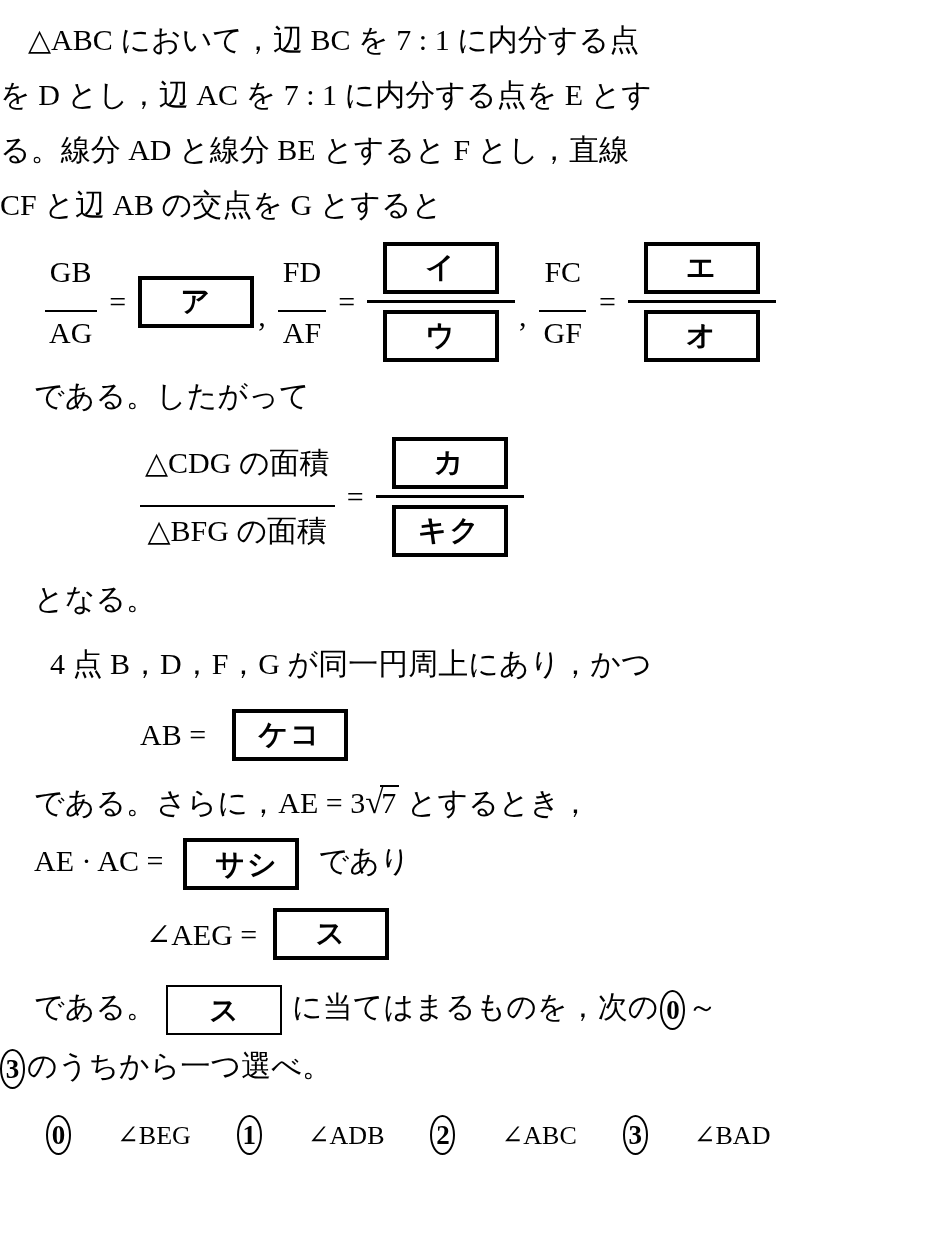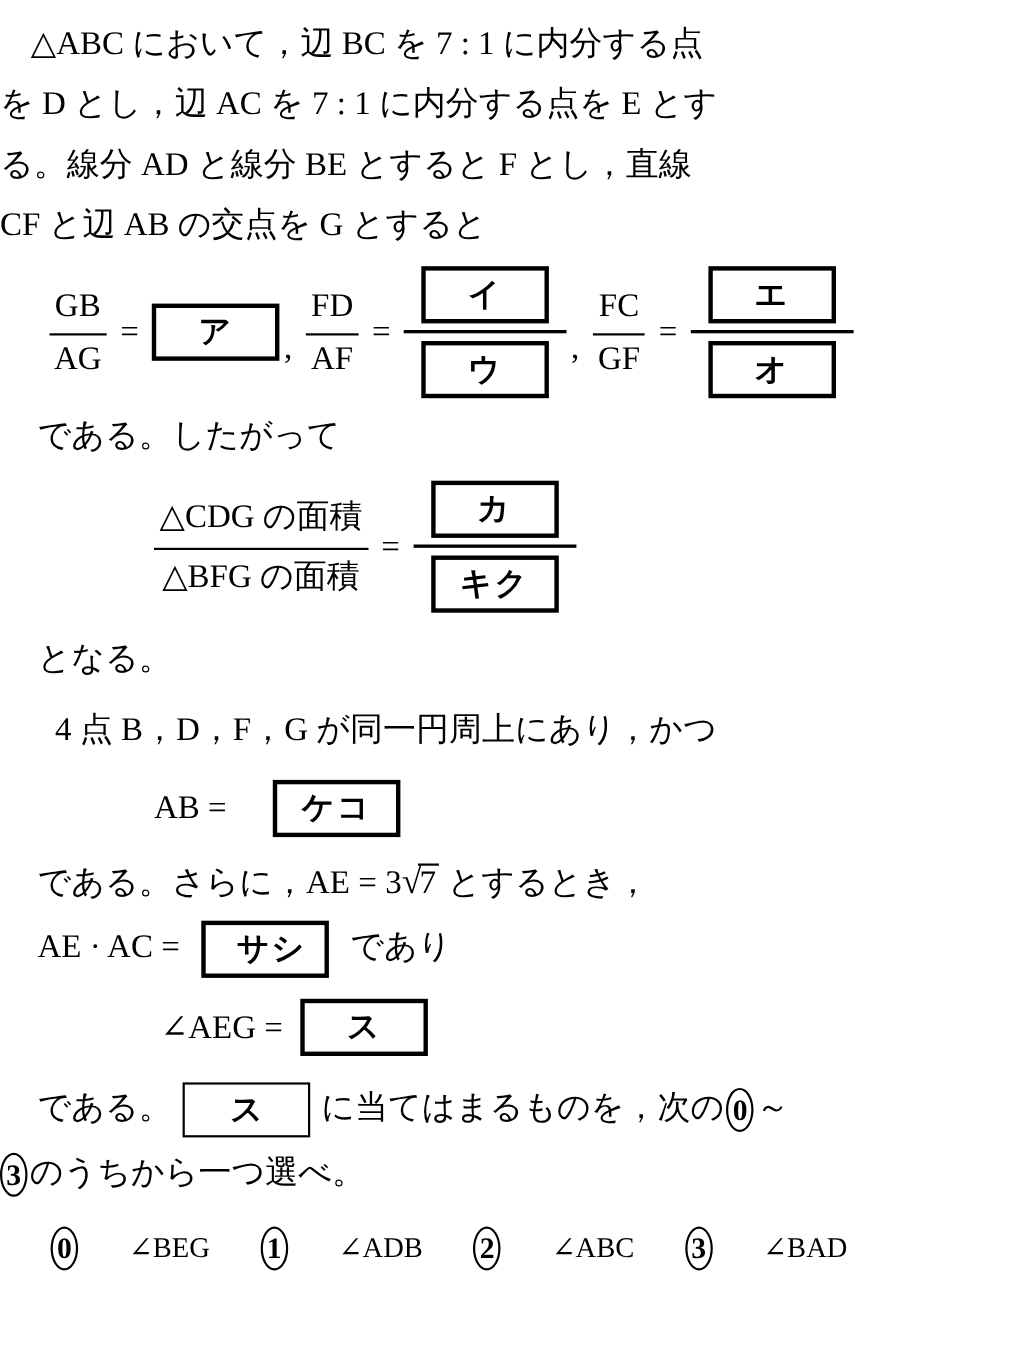--- a/index.html
+++ b/index.html
@@ -14,21 +14,21 @@
   .indent1{text-indent:28px;}
   .indent2{text-indent:50px;}
 
   
   .eqrow{display:flex;align-items:center;white-space:nowrap;font-size:30px;}
   .gap{margin-left:12px;}
   .mcomma{position:relative;top:14px;margin-left:4px;font-size:30px;}
 
   
   .frac{display:inline-flex;flex-direction:column;align-items:center;text-align:center;}
-  .frac .num{padding:0 5px 8px;border-bottom:2px solid #000;}
+  .frac .num{padding:0 5px 21px;border-bottom:2px solid #000;}
   .frac .den{padding:4px 5px 0;}
 
   
   .abox{
     display:inline-flex;align-items:center;justify-content:center;
     box-sizing:border-box;border:4px solid #000;min-width:116px;height:52px;
     font-family:"Liberation Sans","DejaVu Sans",sans-serif;font-weight:bold;font-size:29px;
     letter-spacing:2px;padding:0 8px;
   }
   .tbox{
@@ -128,21 +128,21 @@
         </span>
     </span>
   </div>
 
   <div class="t ml-text mt14">となる。</div>
 
   <div class="t ml-body indent2 mt10">4 点 B，D，F，G が同一円周上にあり，かつ</div>
 
   <div class="eqrow mt18" style="margin-left:140px;">
     <span>AB =</span>
-    <span class="abox" style="margin-left:32px;">ケコ</span>
+    <span class="abox" style="margin-left:16px;">ケコ</span>
   </div>
 
   <div class="t ml-text mt14">
     <span>である。さらに，AE = 3</span><span class="rad">√</span><span class="radicand">7</span><span> とするとき，</span>
   </div>
 
   <div class="t ml-text" style="line-height:62px;">
     <span>AE · AC =</span>
     <span class="abox inlinebox">サシ</span>
     <span>であり</span>

